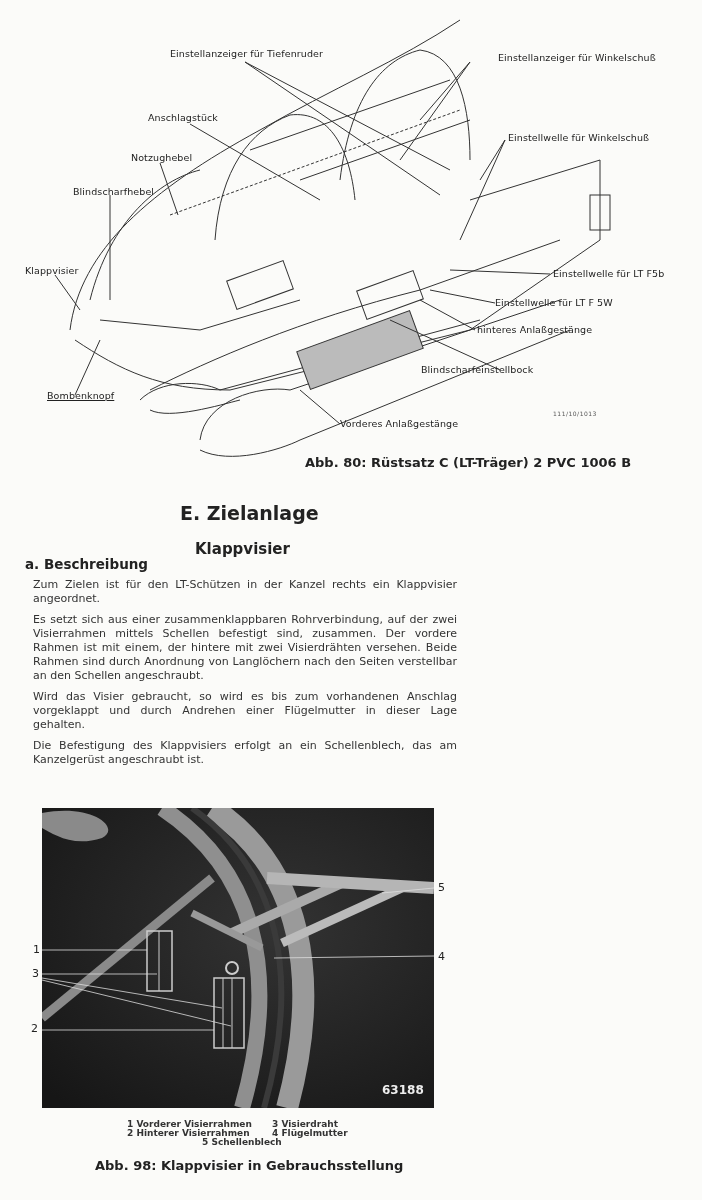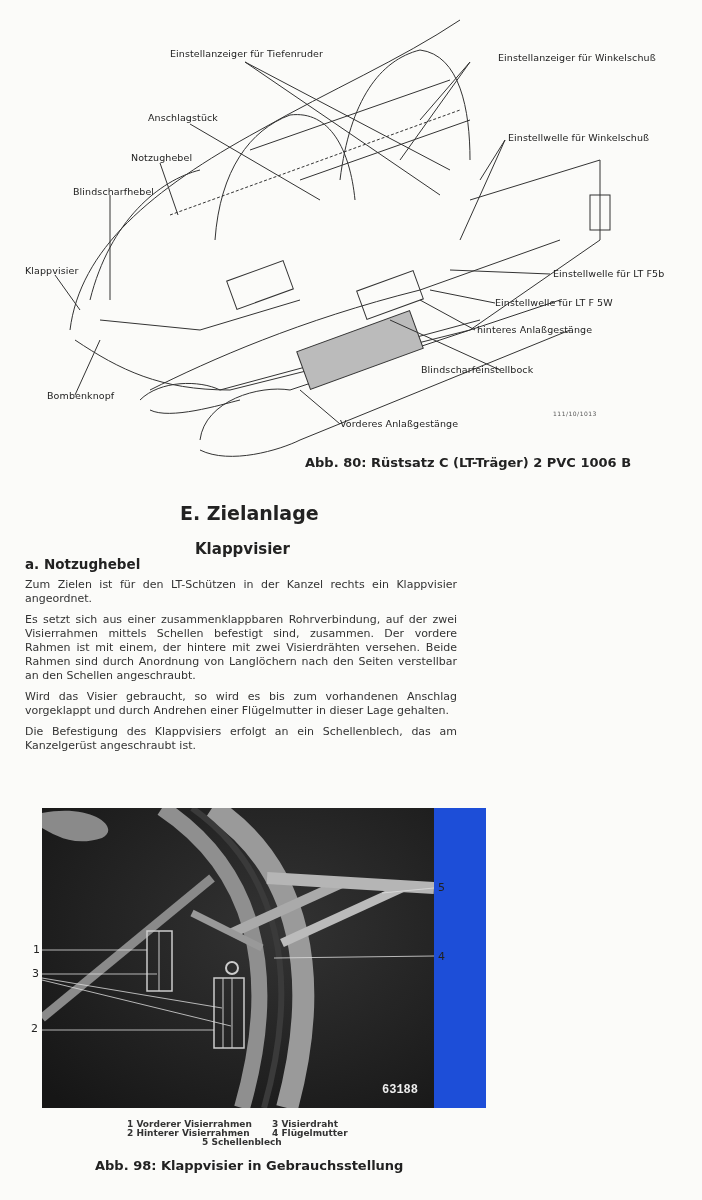--- a/index.html
+++ b/index.html
@@ -7,22 +7,22 @@
          font-family:"DejaVu Sans", sans-serif; color:#2a2a2a; }
   .abs { position:absolute; }
   .lbl { position:absolute; font-size:9.5px; color:#222; white-space:nowrap; letter-spacing:0.1px; }
   .diagram { position:absolute; left:0; top:0; width:702px; height:480px; }
   .caption1 { position:absolute; left:305px; top:455px; font-size:13px; font-weight:bold; color:#222; }
   .drawref { position:absolute; left:553px; top:410px; font-size:6px; color:#555; letter-spacing:0.5px; }
   .h1 { position:absolute; left:180px; top:502px; font-size:19px; font-weight:bold; color:#222; }
   .h2 { position:absolute; left:195px; top:540px; font-size:15px; font-weight:bold; color:#222; }
   .h3 { position:absolute; left:25px; top:556px; font-size:13.5px; font-weight:bold; color:#222; }
   .body { position:absolute; left:25px; top:578px; width:432px; font-size:11px; line-height:14px; color:#333; text-align:justify; }
-  .body p { margin:0 0 7px 0; }
-  .photo { position:absolute; left:42px; top:808px; width:444px; height:300px; background:#1d4ed8; overflow:hidden;font-family:Liberation Mono, monospace; }
+  .body p { margin:0 0 7px 8px; }
+  .photo { position:absolute; left:42px; top:808px; width:392px; height:300px; background:#1d4ed8; overflow:hidden; }
   .photonum { position:absolute; font-size:11px; color:#222; }
   .legend { position:absolute; left:127px; top:1120px; font-size:9px; font-weight:bold; color:#333; line-height:9.5px; }
   .caption2 { position:absolute; left:95px; top:1158px; font-size:13px; font-weight:bold; color:#222; }
 </style>
 </head>
 <body>
 
 <div class="diagram">
   <svg width="702" height="480" viewBox="0 0 702 480">
     <g fill="none" stroke="#333" stroke-width="1">
@@ -75,29 +75,29 @@
   <span class="lbl" style="left:453px;top:52px;padding-left:45px;">Einstellanzeiger für Winkelschuß</span>
   <span class="lbl" style="left:148px;top:112px;">Anschlagstück</span>
   <span class="lbl" style="left:508px;top:132px;">Einstellwelle für Winkelschuß</span>
   <span class="lbl" style="left:131px;top:152px;">Notzughebel</span>
   <span class="lbl" style="left:73px;top:186px;">Blindscharfhebel</span>
   <span class="lbl" style="left:25px;top:265px;">Klappvisier</span>
   <span class="lbl" style="left:553px;top:268px;">Einstellwelle für LT F5b</span>
   <span class="lbl" style="left:495px;top:297px;">Einstellwelle für LT F 5W</span>
   <span class="lbl" style="left:477px;top:324px;">hinteres Anlaßgestänge</span>
   <span class="lbl" style="left:421px;top:364px;">Blindscharfeinstellbock</span>
-  <span class="lbl" style="left:47px;top:390px;">Bombenknopf</span>
+  <span class="lbl" style="left:47px;top:390px;text-decoration:underline;">Bombenknopf</span>
   <span class="lbl" style="left:340px;top:418px;">Vorderes Anlaßgestänge</span>
   <span class="drawref">111/10/1013</span>
 </div>
 <div class="caption1">Abb. 80: Rüstsatz C (LT-Träger) 2 PVC 1006 B</div>
 
 <div class="h1">E. Zielanlage</div>
 <div class="h2">Klappvisier</div>
-<div class="h3">a. Notzughebel</div>
+<div class="h3">a. Beschreibung</div>
 <div class="body">
   <p>Zum Zielen ist für den LT-Schützen in der Kanzel rechts ein Klappvisier angeordnet.</p>
   <p>Es setzt sich aus einer zusammenklappbaren Rohrverbindung, auf der zwei Visierrahmen mittels Schellen befestigt sind, zusammen. Der vordere Rahmen ist mit einem, der hintere mit zwei Visierdrähten versehen. Beide Rahmen sind durch Anordnung von Langlöchern nach den Seiten verstellbar an den Schellen angeschraubt.</p>
   <p>Wird das Visier gebraucht, so wird es bis zum vorhandenen Anschlag vorgeklappt und durch Andrehen einer Flügelmutter in dieser Lage gehalten.</p>
   <p>Die Befestigung des Klappvisiers erfolgt an ein Schellenblech, das am Kanzelgerüst angeschraubt ist.</p>
 </div>
 
 <div class="photo">
   <svg width="392" height="300" viewBox="0 0 392 300">
     <defs>

